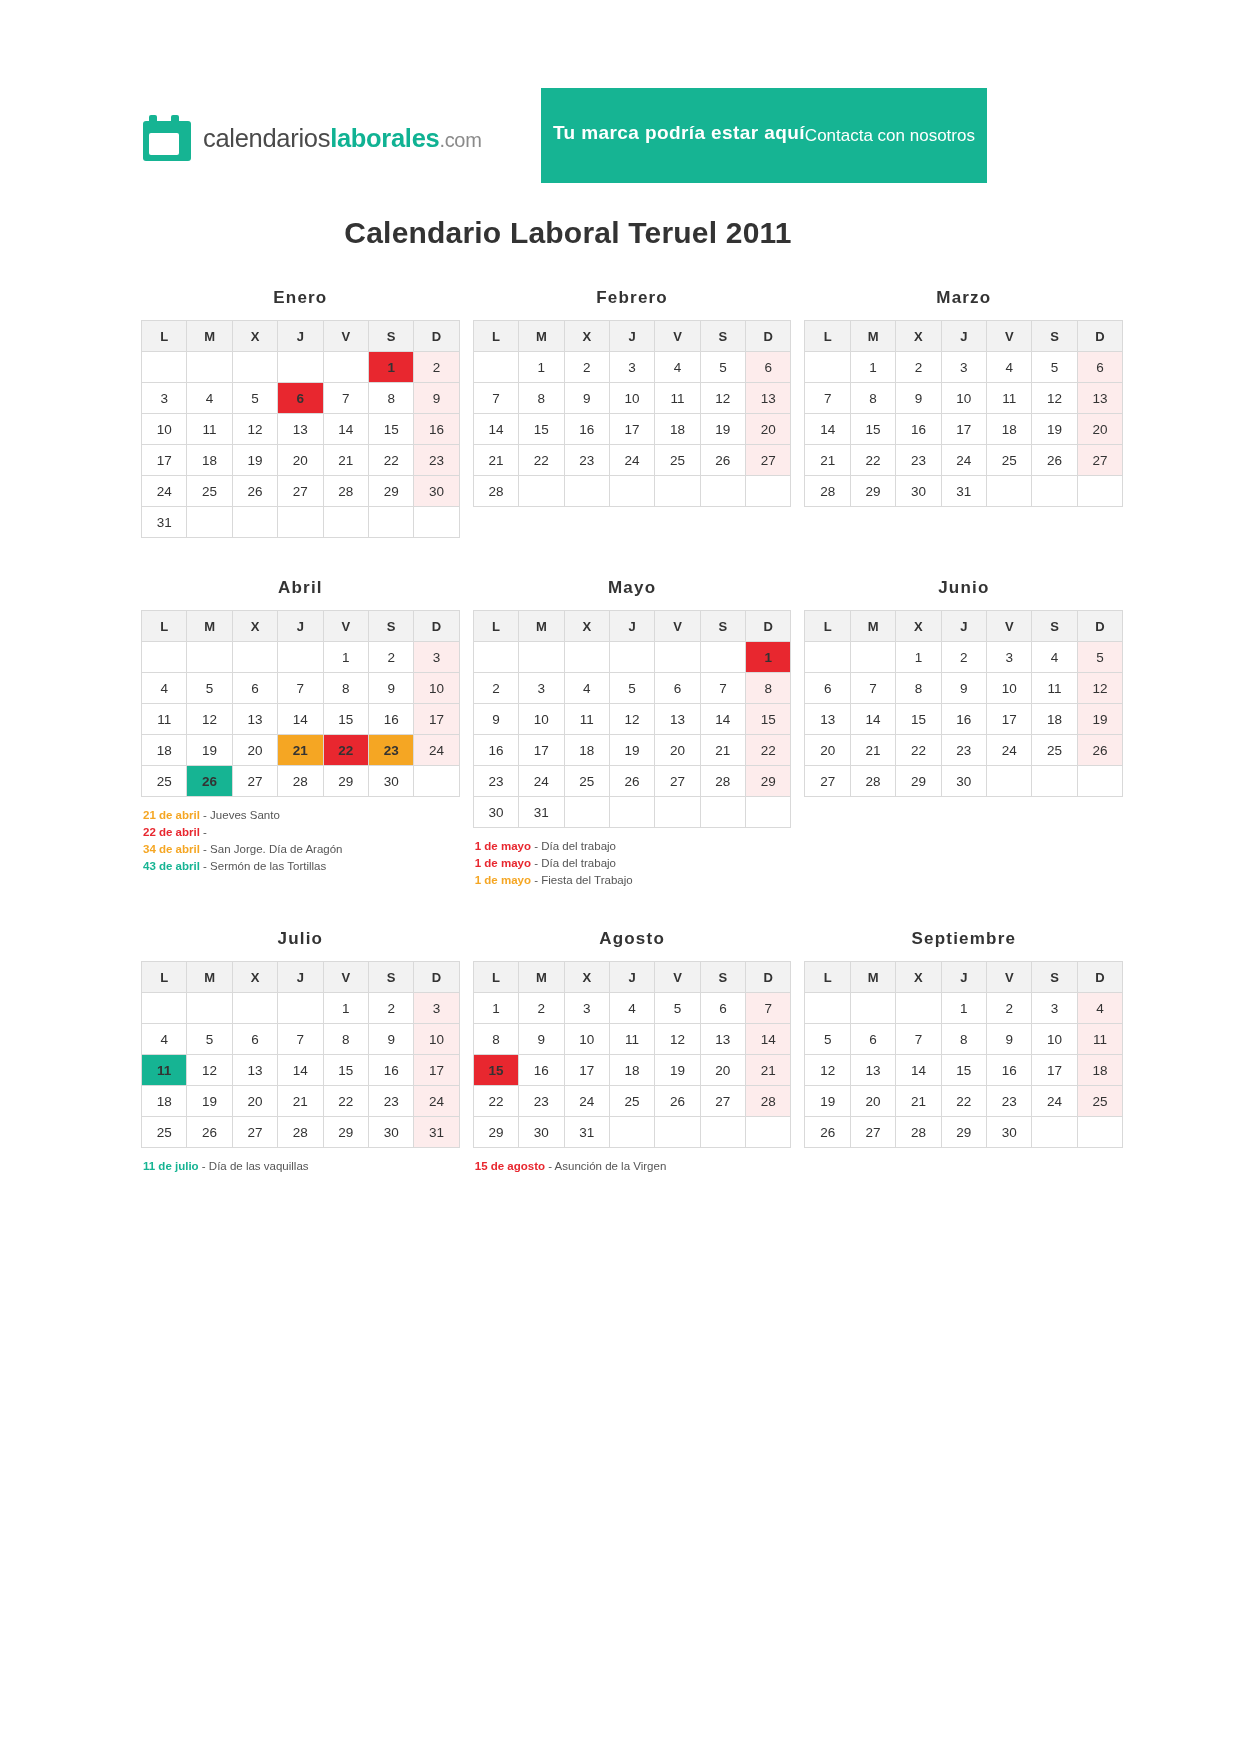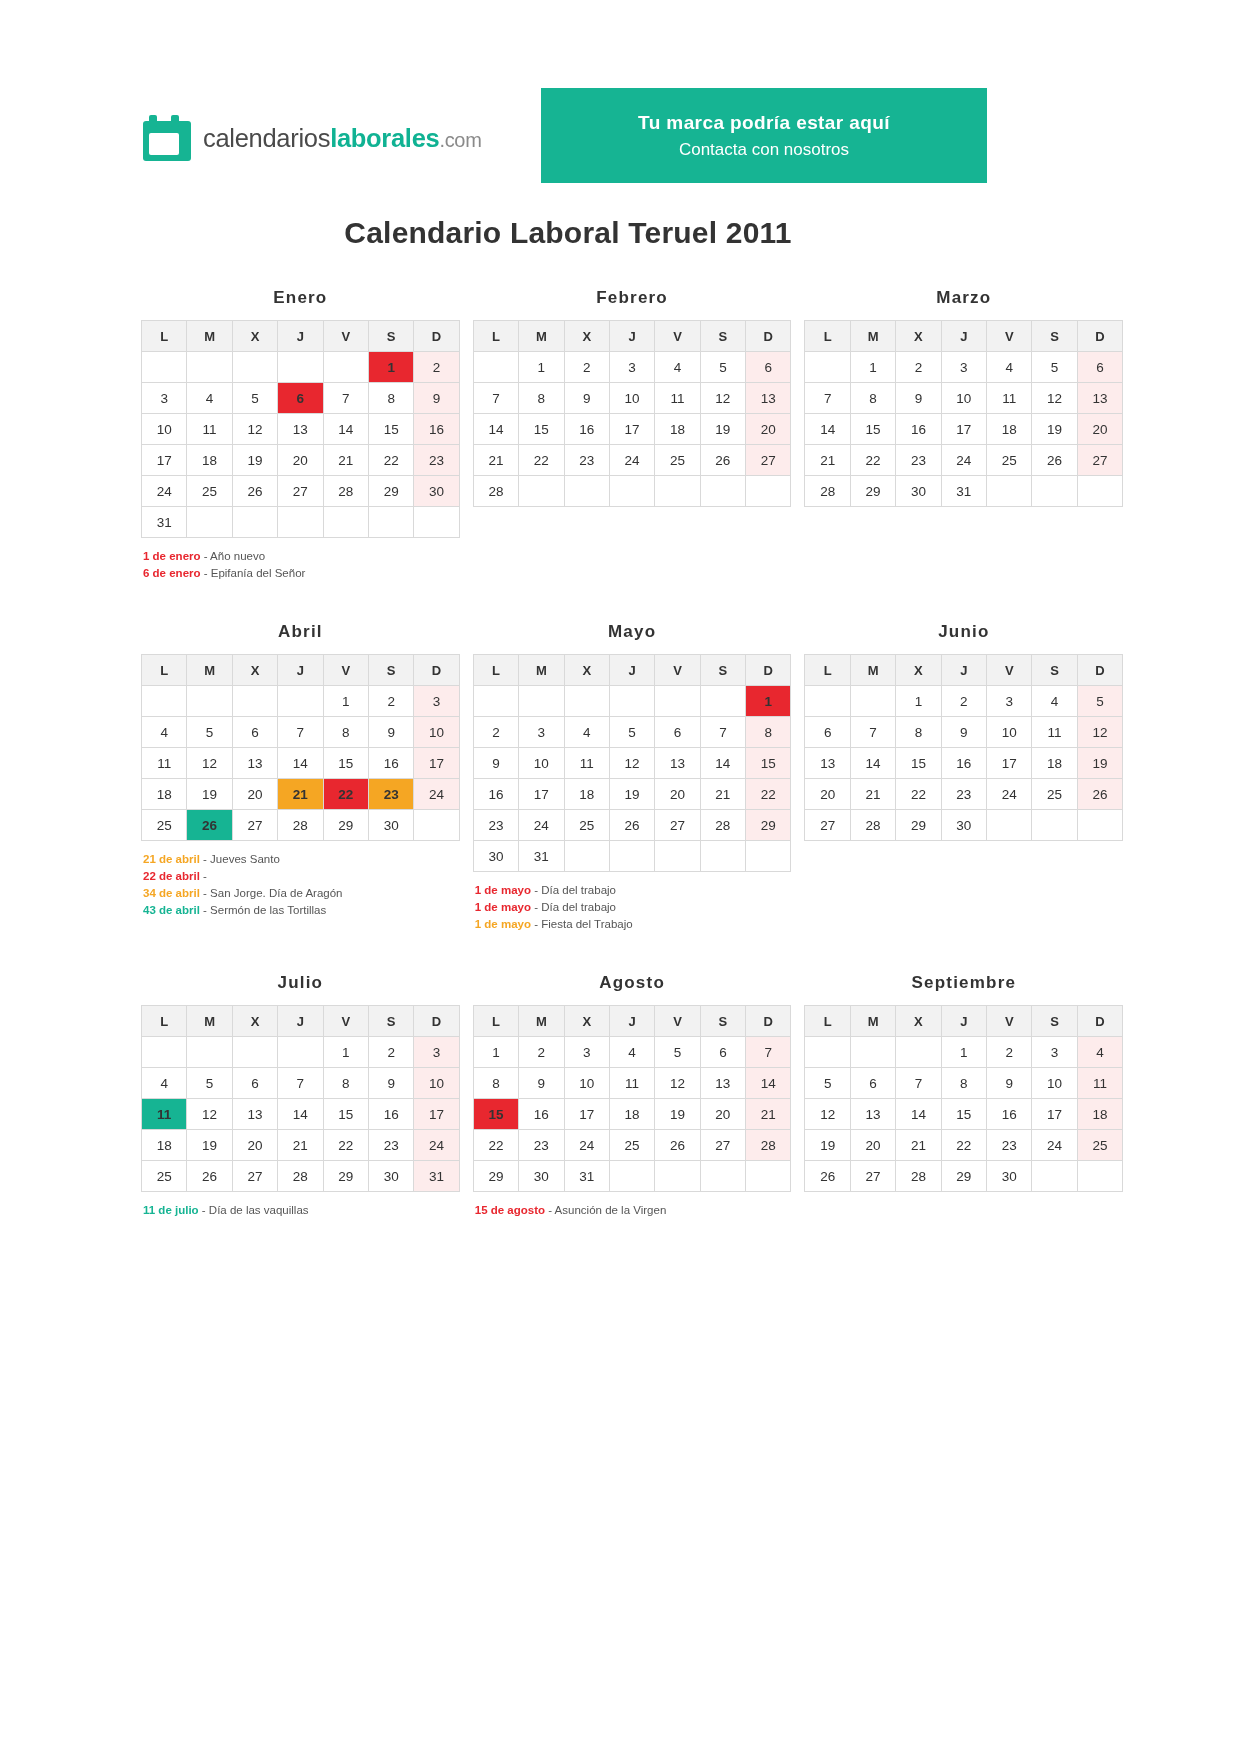--- a/index.html
+++ b/index.html
@@ -43,21 +43,21 @@
     color: #4a4a4a;
     white-space: nowrap;
   }
   .logo-text .bold { font-weight: bold; color: #10b293; }
   .logo-text .dotcom { color: #8a8a8a; font-size: 20px; }
   .banner {
     flex: 1;
     background: #16b493;
     color: #ffffff;
     display: flex;
-    flex-direction: column;
+    flex-direction: row;
     align-items: center;
     justify-content: center;
     height: 95px;
     margin-top: -3px;
   }
   .banner-line1 {
     font-weight: bold;
     font-size: 19px;
     letter-spacing: 0.4px;
     margin-bottom: 6px;
@@ -233,24 +233,20 @@
                 <td>31</td>
                 <td class="blank-outside"></td>
                 <td class="blank-outside"></td>
                 <td class="blank-outside"></td>
                 <td class="blank-outside"></td>
                 <td class="blank-outside"></td>
                 <td class="blank-outside"></td>
               </tr>
             </tbody>
           </table>
-          <div class="legend">
-            <div><span class="d-red">1 de enero </span><span class="desc">- Año nuevo</span></div>
-            <div><span class="d-red">6 de enero </span><span class="desc">- Epifanía del Señor</span></div>
-          </div>
         </div>
         <div class="month-col">
           <div class="month-name">Febrero</div>
           <table class="cal">
             <thead>
               <tr>
                 <th>L</th>
                 <th>M</th>
                 <th>X</th>
                 <th>J</th>

